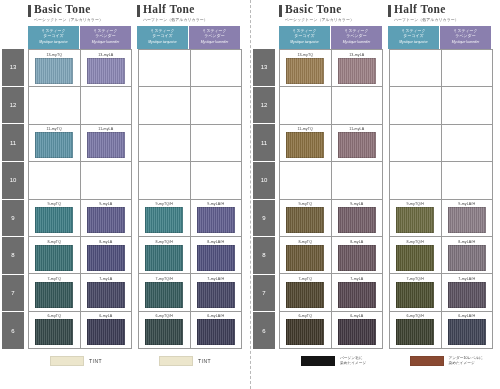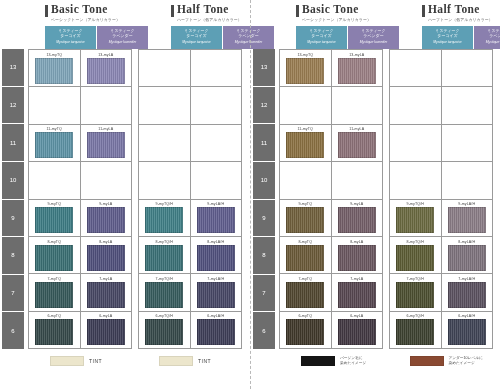--- a/index.html
+++ b/index.html
@@ -9,21 +9,21 @@
     font-family:"Liberation Sans", sans-serif;
     overflow:hidden;
     position:relative;
   }
   .page { display:flex; width:500px; height:389px; position:relative; }
   .half { width:250px; height:389px; position:relative; padding:3px 4px 0 2px; }
   .half.right { border-left:1px dashed #b9b9b9; }
 
   
   .hdr-row { display:flex; height:46px; padding-left:26px; }
-  .panel-hdr { width:104px; margin-right:6px;margin-left:17px; }
+  .panel-hdr { width:104px; margin-right:6px; }
   .panel-title { display:flex; align-items:flex-start; gap:3px; }
   .tick { width:3px; height:12px; background:#4a4a4a; margin-top:2px; flex:none; }
   .tname {
     font-family:"Liberation Serif", serif;
     font-size:11.5px; font-weight:bold; color:#3a3a3a;
     letter-spacing:.4px; line-height:12px; white-space:nowrap;
   }
   .tsub {
     font-size:3.9px; color:#555; margin-left:6px;
     letter-spacing:.1px; line-height:6px; white-space:nowrap;

